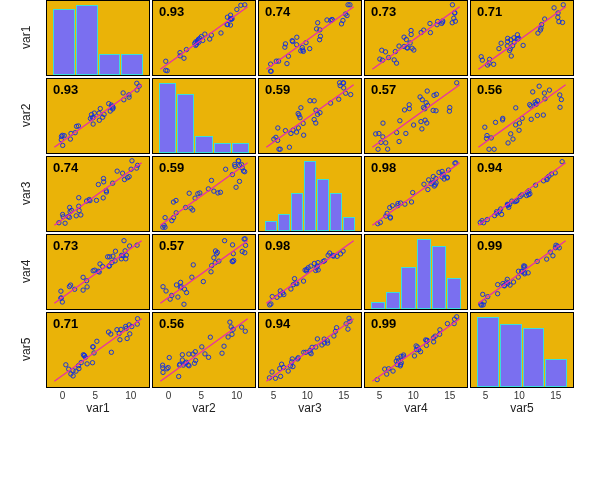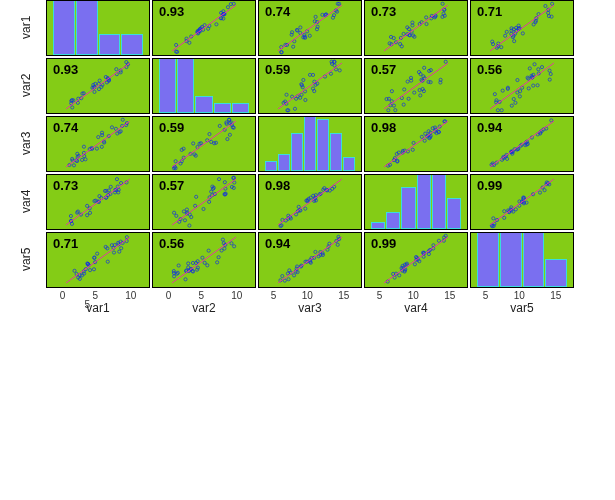--- a/index.html
+++ b/index.html
@@ -2,22 +2,22 @@
 <html><head>
 <meta charset="utf-8">
 <style>
   html,body{margin:0;padding:0;background:#fff;font-family:Arial,Helvetica,sans-serif;font-size:12px;color:#222}
   .page{width:615px;height:500px;position:relative}
   .codebox{margin:6px 8px 14px 8px;padding:8px 10px;border:1px solid #ddd;background:#fafafa;
            font-family:"Courier New",monospace;font-size:13px;color:#333;border-radius:2px}
   .title{text-align:center;font-weight:bold;font-size:15px;margin:0 0 4px 0;color:#000}
   .matrix{position:relative;margin-left:46px;margin-top:0;width:530px}
   .row{display:flex}
-  .cell{position:relative;width:104px;height:56px;border:1px solid #000;box-sizing:border-box;
-        margin-right:2px;margin-bottom:2px;background:#84cc16;overflow:hidden}
+  .cell{position:relative;width:104px;height:76px;border:1px solid #000;box-sizing:border-box;
+        margin-right:2px;margin-bottom:2px;background:#eab308;overflow:hidden}
   .corr{position:absolute;top:3px;left:6px;font-weight:bold;font-size:13px;color:#000;z-index:5}
   .xlabel{text-align:center;font-size:12px;width:104px;margin-right:2px}
   .xlabels{display:flex;margin-left:46px}
   .ylabel{position:absolute;left:-14px;top:50%;transform:translateY(-50%) rotate(-90deg);
           transform-origin:center;font-size:12px;width:20px;text-align:center}
   .rowwrap{position:relative}
   
   .xticks{display:flex;margin-left:46px;font-size:10px;color:#333}
   .xticks div{width:104px;margin-right:2px;display:flex;justify-content:space-around}
   .ytickcol{position:absolute;left:28px;top:0;width:16px;font-size:10px;color:#333;

